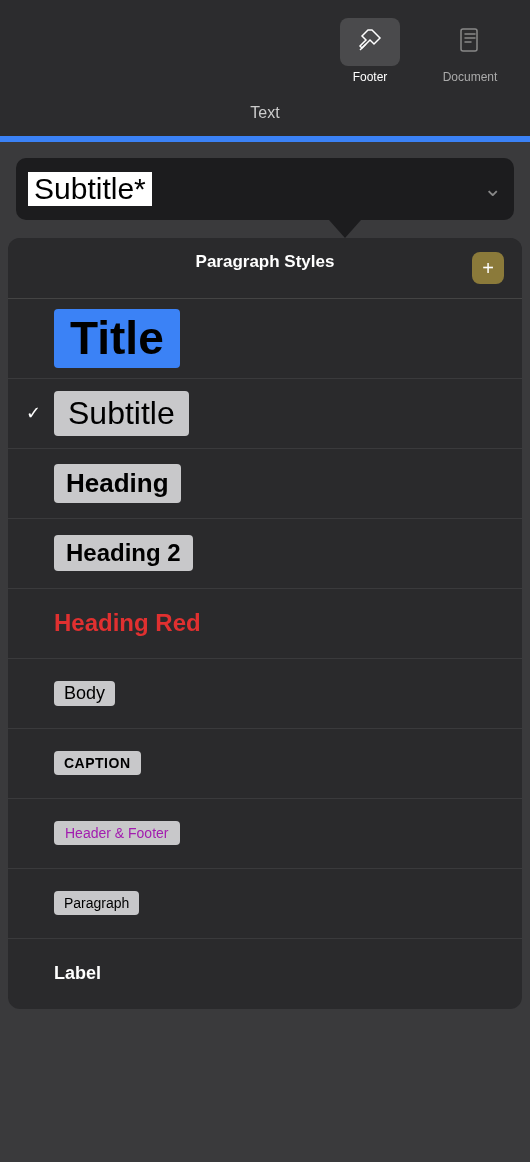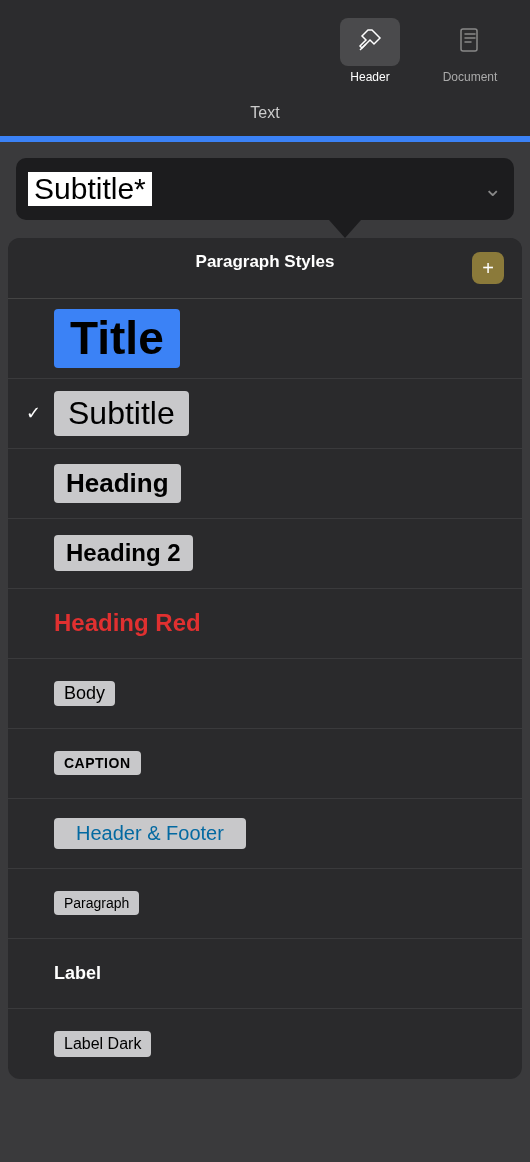--- a/index.html
+++ b/index.html
@@ -241,25 +241,25 @@
       font-weight: 700;
       color: #000;
       background: #c8c8ca;
       padding: 4px 10px;
       border-radius: 4px;
       letter-spacing: 0.5px;
       text-transform: uppercase;
     }
 
     .style-header-footer {
-      font-size: 20px;
-      font-weight: 400;
-      color: #0369a1;
-      background: #c8c8ca;
-      padding: 4px 22px;
+      font-size: 14px;
+      font-weight: 400;
+      color: #a21caf;
+      background: #c8c8ca;
+      padding: 4px 11px;
       border-radius: 4px;
     }
 
     .style-footnote {
       font-size: 14px;
       font-weight: 400;
       color: #000;
       background: #c8c8ca;
       padding: 4px 10px;
       border-radius: 4px;
@@ -293,21 +293,21 @@
 
 <div class="toolbar">
   <div class="toolbar-btn active">
     <div class="tab-icon-bg">
       
       <svg class="icon-svg" viewBox="0 0 28 28" fill="none" xmlns="http://www.w3.org/2000/svg">
         <path d="M16 4L24 12L18 18L14 14L8 20L6 22L4 20L10 14L6 10L12 4L16 4Z" stroke="#fff" stroke-width="1.5" fill="none"></path>
         <line x1="4" y1="24" x2="10" y2="18" stroke="#fff" stroke-width="1.5"></line>
       </svg>
     </div>
-    <span class="label">Header</span>
+    <span class="label">Footer</span>
   </div>
   <div class="toolbar-btn">
     <div class="tab-icon-bg">
       
       <svg class="icon-svg" viewBox="0 0 28 28" fill="none" xmlns="http://www.w3.org/2000/svg">
         <rect x="5" y="3" width="16" height="22" rx="2" stroke="#888" stroke-width="1.5" fill="none"></rect>
         <path d="M9 8h10M9 12h10M9 16h6" stroke="#888" stroke-width="1.5" stroke-linecap="round"></path>
       </svg>
     </div>
     <span class="label">Document</span>
@@ -389,20 +389,14 @@
         <div class="style-label-wrapper">
           <span class="style-footnote">Paragraph</span>
         </div>
       </li>
       <li>
         <span class="check-mark"></span>
         <div class="style-label-wrapper">
           <span class="style-label">Label</span>
         </div>
       </li>
-      <li>
-        <span class="check-mark"></span>
-        <div class="style-label-wrapper">
-          <span class="style-label-dark">Label Dark</span>
-        </div>
-      </li>
     </ul>
 </div>
 
 </body></html>

